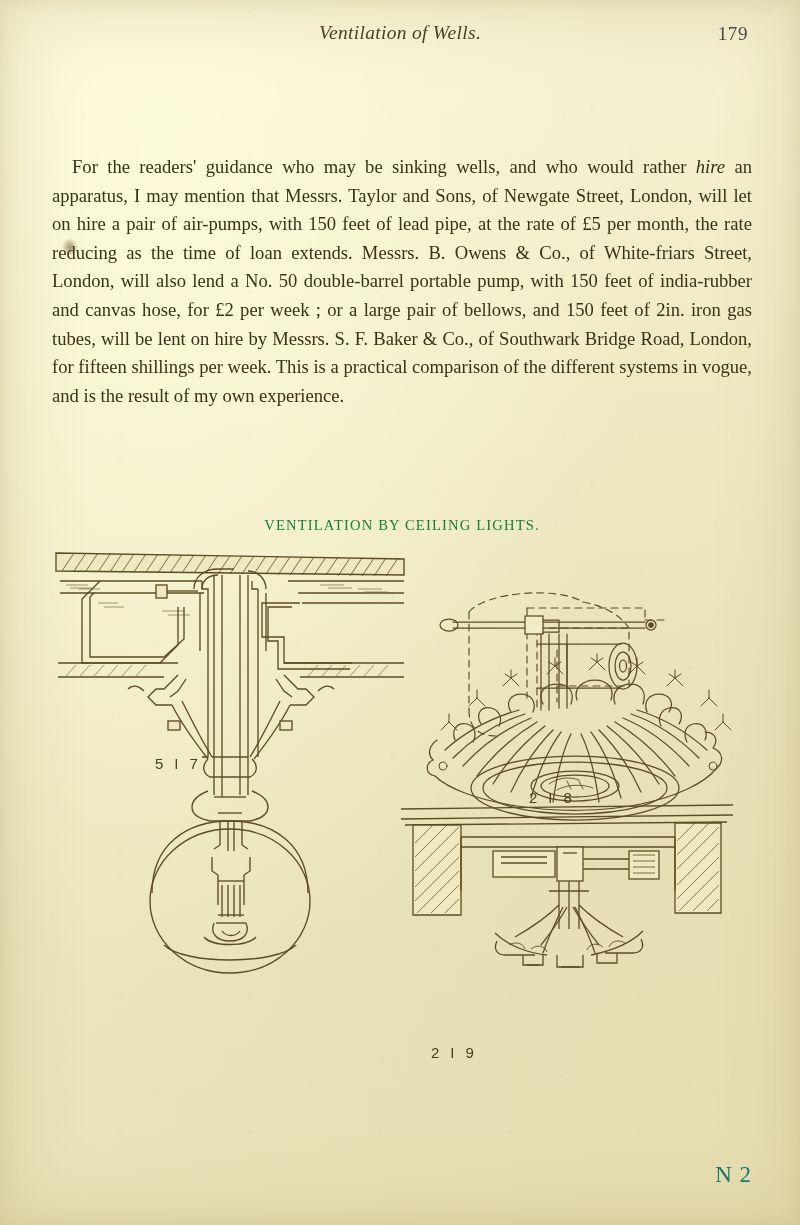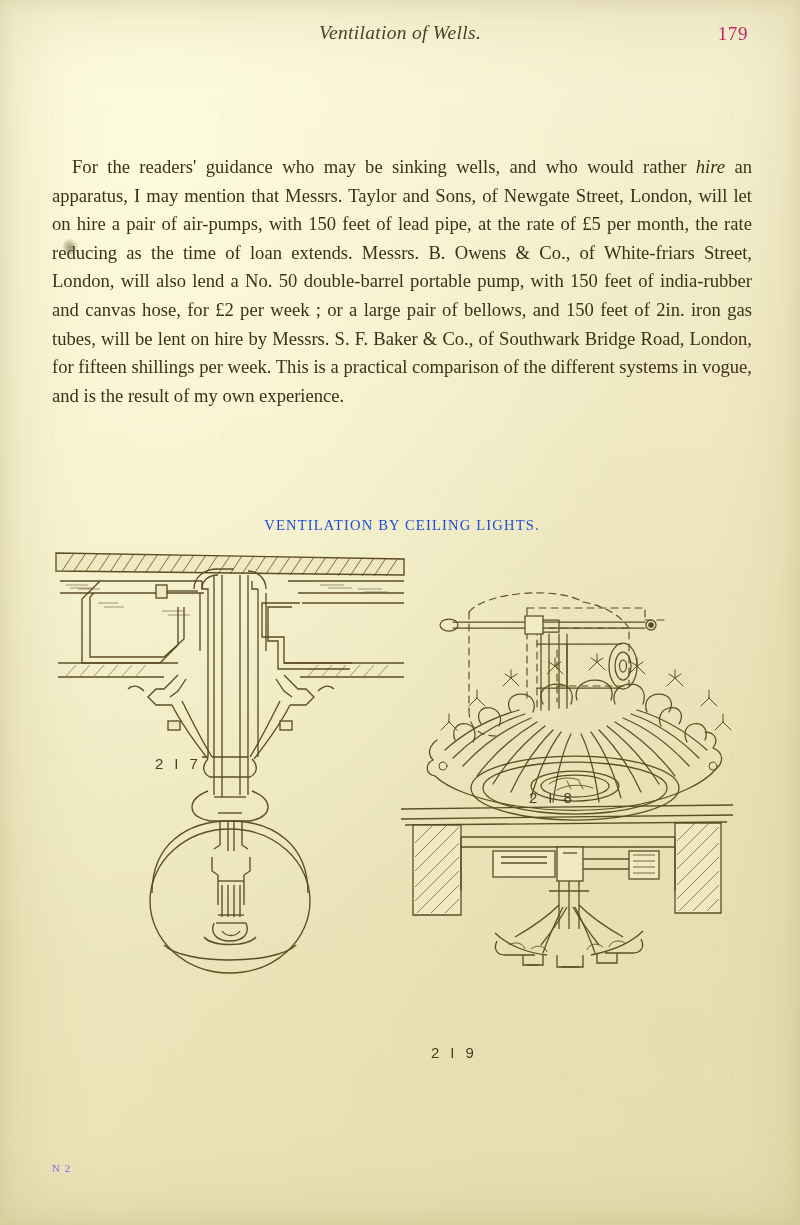--- a/index.html
+++ b/index.html
@@ -65,21 +65,21 @@
     font-size: 19.5px;
     letter-spacing: .3px;
     color: #40371f;
   }
   .rh-folio {
     position: absolute;
     right: 0;
     top: 1px;
     font-size: 19px;
     letter-spacing: .6px;
-    color: #be185d;
+    color: #404040;
   }
 
   
   .col {
     position: absolute;
     left: 52px;
     width: 700px;
   }
   p.para {
     margin: 0 0 0 0;
@@ -101,21 +101,21 @@
   .fig-heading {
     position: absolute;
     top: 517px;
     left: 52px;
     width: 700px;
     text-align: center;
     font-size: 14.6px;
     letter-spacing: 1.15px;
     font-variant: small-caps;
     text-transform: uppercase;
-    color: #1d4ed8;
+    color: #15803d;
   }
 
   
   .plate {
     position: absolute;
     left: 52px;
     top: 545px;
     width: 700px;
     height: 480px;
   }
@@ -131,24 +131,24 @@
   #fignum-217 { left: 155px; top: 755px; }
   #fignum-218 { left: 529px; top: 789px; }
   #fignum-219 { left: 420px; top: 1044px; margin-left: 11px; }
 
   
   .sig {
     position: absolute;
     top: 1162px;
     left: 52px;
     width: 700px;
-    text-align: left;
-    font-size: 11px;
+    text-align: right;
+    font-size: 23px;
     letter-spacing: 1px;
-    color: #8b5cf6;
+    color: #0f766e;
   }
 
   .smudge {
     position: absolute;
     left: 63px;
     top: 238px;
     width: 15px;
     height: 17px;
     pointer-events: none;
     background: radial-gradient(ellipse at 45% 55%, rgba(90,72,36,.55) 0%, rgba(90,72,36,.22) 45%, rgba(90,72,36,0) 72%);
@@ -504,21 +504,21 @@
 
         <path d="M126 160 L126 170 L146 170 L146 160"></path>
         <path d="M160 160 L160 172 L186 172 L186 160"></path>
         <path d="M200 158 L200 168 L220 168 L220 158"></path>
         <path d="M130 170 L142 170"></path>
         <path d="M164 172 L182 172"></path>
       </g>
     </svg>
   </div>
 
-  <div class="fig-num" id="fignum-217">2 I 7</div>
+  <div class="fig-num" id="fignum-217">5 I 7</div>
   <div class="fig-num" id="fignum-218">2 I 8</div>
   <div class="fig-num" id="fignum-219">2 I 9</div>
 
 
   <div class="sig">N 2</div>
 
   <div class="smudge"></div>
 </div>
 
 <div class="grain"></div>

